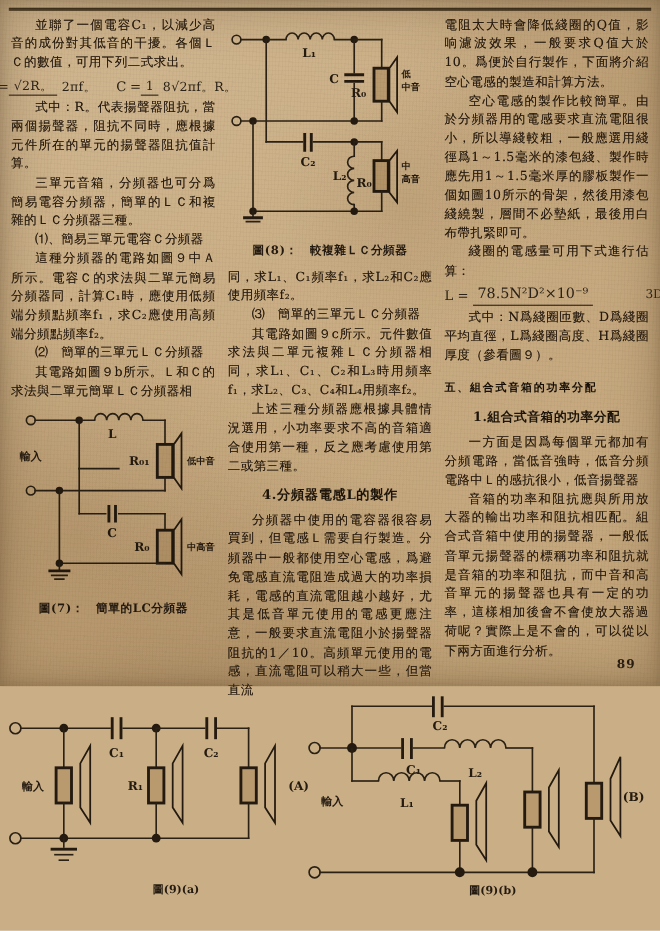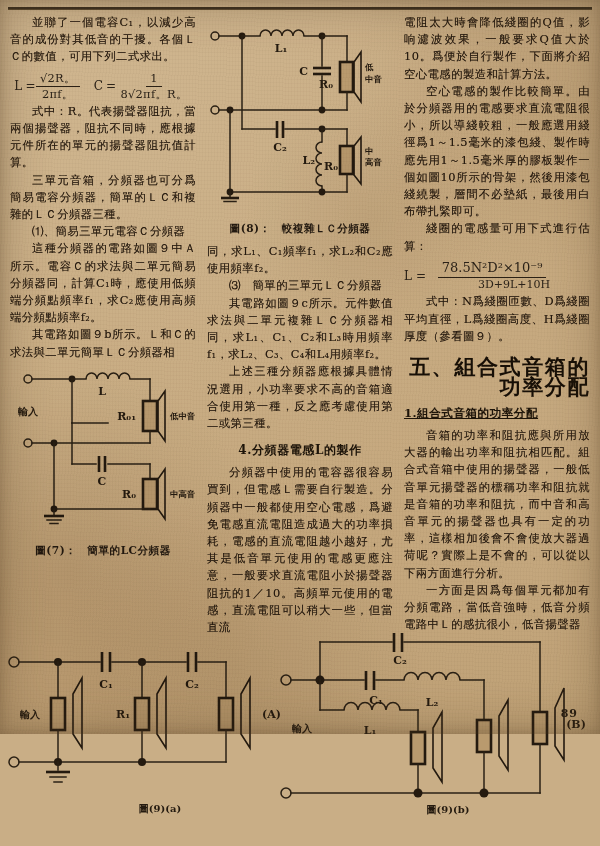--- a/index.html
+++ b/index.html
@@ -3,21 +3,21 @@
 <meta charset="utf-8">
 <style>
   html,body{margin:0;padding:0;}
   body{
     width:600px;height:846px;overflow:hidden;
     background:#c9ae86;
     font-family:"DejaVu Serif","Liberation Serif",serif;
     color:#2b2218;
   }
   #page{
-    position:relative;width:600px;height:734px;
+    position:relative;width:600px;height:624px;
     background:
       radial-gradient(ellipse at 20% 15%, rgba(210,186,148,.55), rgba(0,0,0,0) 60%),
       radial-gradient(ellipse at 85% 70%, rgba(206,180,140,.45), rgba(0,0,0,0) 62%),
       linear-gradient(160deg,#cdb28b 0%,#c6a97f 38%,#c0a176 70%,#b99a6e 100%);
   }
   
   #grain{
     position:absolute;inset:0;pointer-events:none;
     background:
       radial-gradient(circle at 12% 78%, rgba(120,92,55,.18), rgba(0,0,0,0) 26%),
@@ -50,39 +50,39 @@
     text-shadow:0 0 .6px rgba(60,40,20,.55);
   }
   p.ind{text-indent:22px;}
   .gap{height:8px;}
   h3.head{
     margin:10px 0 6px 0;font-size:12px;line-height:16px;
     text-align:center;font-weight:bold;letter-spacing:.6px;
     color:#1d1409;
   }
   h2.bighead{
-    margin:12px 0 6px 0;font-size:21px;line-height:20px;
-    text-align:right;font-weight:bold;letter-spacing:1.6px;
+    margin:12px 0 6px 0;font-size:10px;line-height:20px;
+    text-align:left;font-weight:bold;letter-spacing:1.6px;
     color:#170f06;
   }
   h3.sub{
     margin:8px 0 6px 0;font-size:11.6px;line-height:16px;
-    text-align:left;font-weight:bold;letter-spacing:.5px;color:#1d1409;text-decoration:underline;
+    text-align:center;font-weight:bold;letter-spacing:.5px;color:#1d1409;
   }
   .cap{
     margin:17px 0 0 0;font-size:10.6px;line-height:14px;text-align:center;
     letter-spacing:.5px;color:#241a10;font-weight:bold;
   }
   .figbox{position:relative;}
 
   
   .fml{display:flex;align-items:center;justify-content:center;gap:14px;margin:6px 0 2px 0;}
   .feq{display:flex;align-items:center;font-size:12px;letter-spacing:.3px;}
   .feq .lhs{margin-right:3px;}
-  .frac{display:inline-flex;flex-direction:column;align-items:center;line-height:1.15;}
+  .frac{display:inline-flex;align-items:flex-start;line-height:1.15;}
   .frac .num{padding:0 4px 1px 4px;border-bottom:1.4px solid #2b2014;font-size:11.4px;white-space:nowrap;}
   .frac .den{padding:1px 4px 0 4px;font-size:11.4px;white-space:nowrap;}
   .fml2{margin:6px 0 2px 0;display:flex;align-items:center;gap:4px;font-size:12px;}
   .frac.wide .num{font-size:13px;}
   .frac.wide .den{font-size:11px;margin-left:44px;}
 
   
   svg.ckt{display:block;}
   svg.ckt .w{stroke:#2a2014;stroke-width:1.5;fill:none;stroke-linecap:square;}
   svg.ckt .thick{stroke:#241a0f;stroke-width:2.6;fill:none;}
@@ -131,20 +131,21 @@
         </span>
       </span>
     </div>
 
     <p class="t ind">式中：R。代表揚聲器阻抗，當兩個揚聲器，阻抗不同時，應根據元件所在的單元的揚聲器阻抗值計算。</p>
 
 
     <p class="t ind">三單元音箱，分頻器也可分爲簡易電容分頻器，簡單的ＬＣ和複雜的ＬＣ分頻器三種。</p>
     <p class="t ind">⑴、簡易三單元電容Ｃ分頻器</p>
     <p class="t ind">這種分頻器的電路如圖９中Ａ所示。電容Ｃ的求法與二單元簡易分頻器同，計算C₁時，應使用低頻端分頻點頻率f₁，求C₂應使用高頻端分頻點頻率f₂。</p>
+    <p class="t ind">⑵　簡單的三單元ＬＣ分頻器</p>
     <p class="t ind">其電路如圖９b所示。Ｌ和Ｃ的求法與二單元簡單ＬＣ分頻器相</p>
 
     <div class="figbox">
       <svg class="ckt" width="186" height="165" viewBox="0 0 186 165">
 
         <circle class="open" cx="18" cy="18" r="4"></circle>
         <path class="w" d="M22 18 H62"></path>
         <circle class="dot" cx="62" cy="18" r="3.4"></circle>
 
         <path class="w" d="M62 18 H76"></path>
@@ -289,22 +290,22 @@
         <span class="num">78.5N²D²×10⁻⁹</span>
         <span class="den">3D+9L+10H</span>
       </span>
     </div>
 
     <p class="t ind">式中：N爲綫圈匝數、D爲綫圈平均直徑，L爲綫圈高度、H爲綫圈厚度（參看圖９）。</p>
 
     <h2 class="bighead">五、組合式音箱的功率分配</h2>
     <h3 class="sub">1.組合式音箱的功率分配</h3>
 
+    <p class="t ind">一方面是因爲每個單元都加有分頻電路，當低音強時，低音分頻電路中Ｌ的感抗很小，低音揚聲器</p>
     <p class="t ind">音箱的功率和阻抗應與所用放大器的輸出功率和阻抗相匹配。組合式音箱中使用的揚聲器，一般低音單元揚聲器的標稱功率和阻抗就是音箱的功率和阻抗，而中音和高音單元的揚聲器也具有一定的功率，這樣相加後會不會使放大器過荷呢？實際上是不會的，可以從以下兩方面進行分析。</p>
-    <p class="t ind">一方面是因爲每個單元都加有分頻電路，當低音強時，低音分頻電路中Ｌ的感抗很小，低音揚聲器</p>
   </div>
 
   <div id="figbottom">
     <svg class="ckt" width="600" height="200" viewBox="0 0 600 200">
 
       <g>
         <circle class="open" cx="14" cy="32" r="5"></circle>
         <path class="w" d="M19 32 H100"></path>
         <circle class="dot" cx="58" cy="32" r="4"></circle>
 

